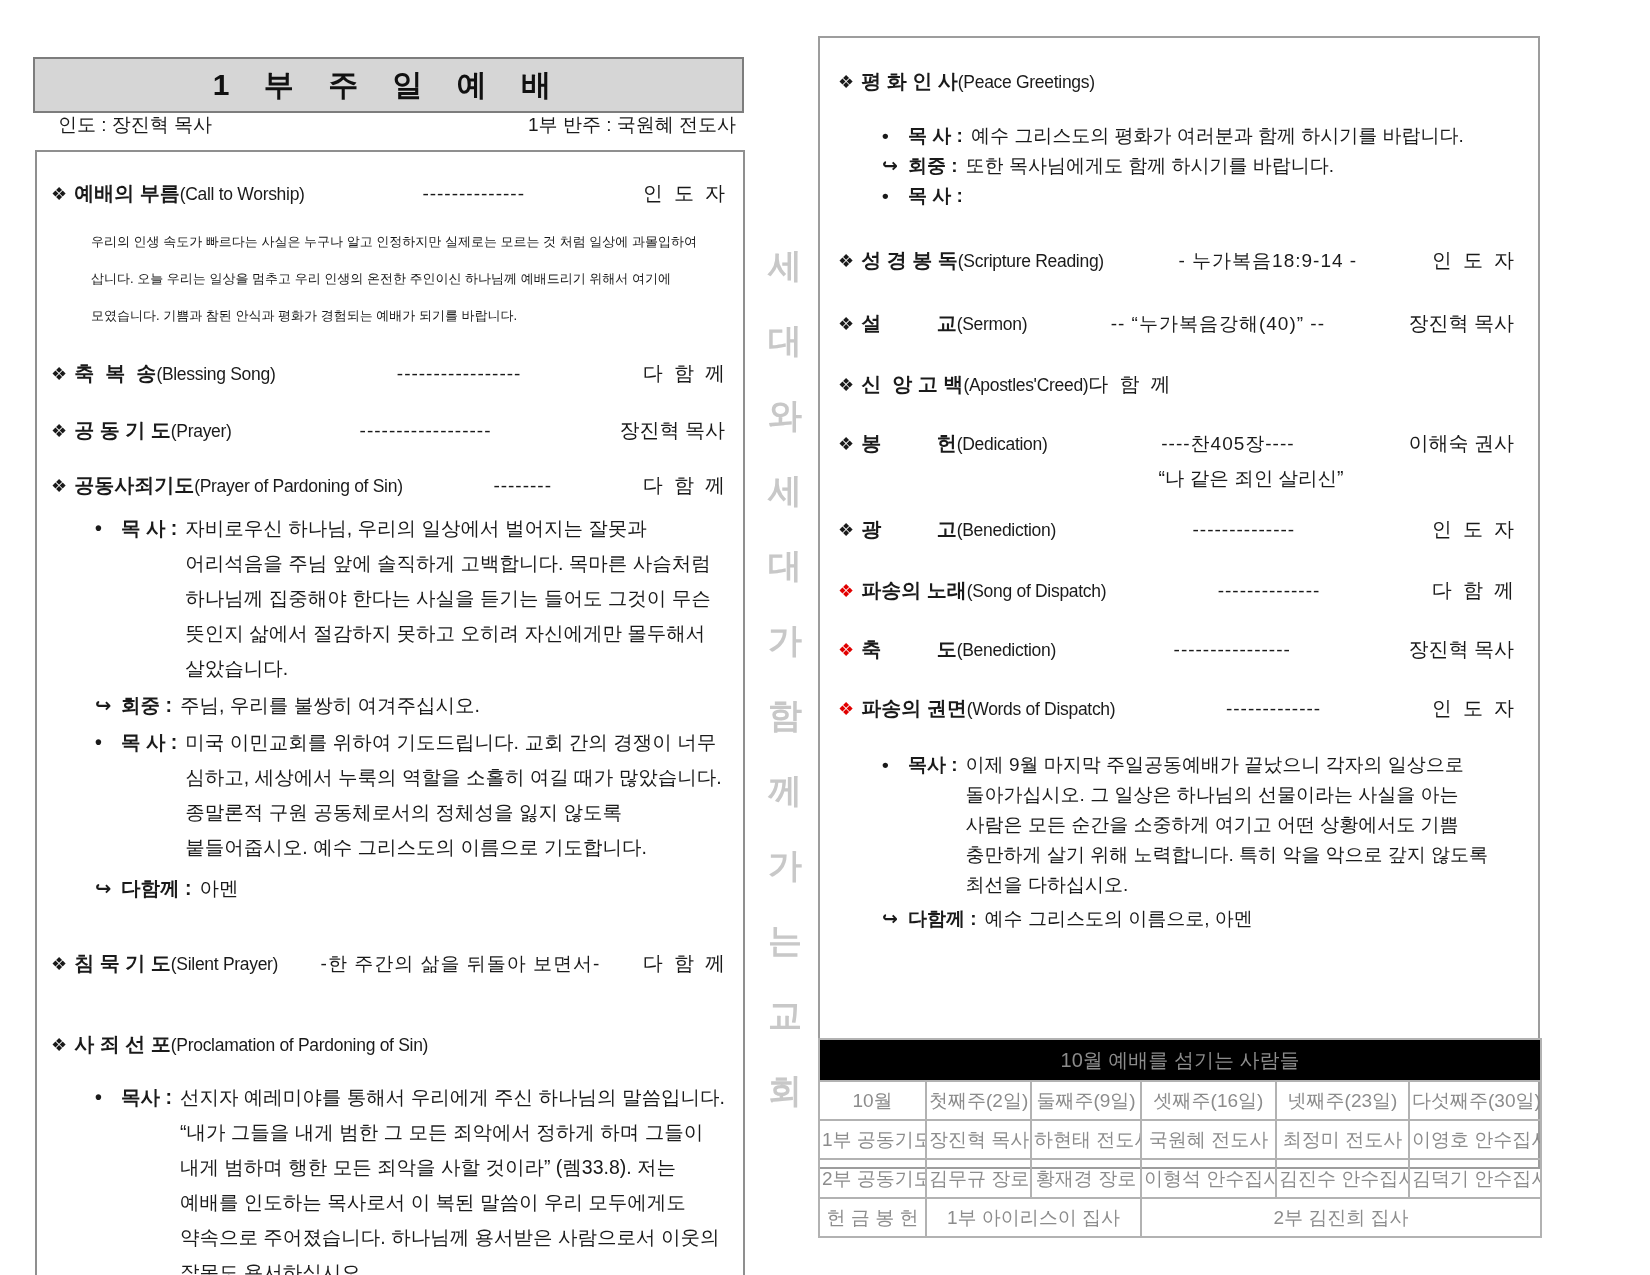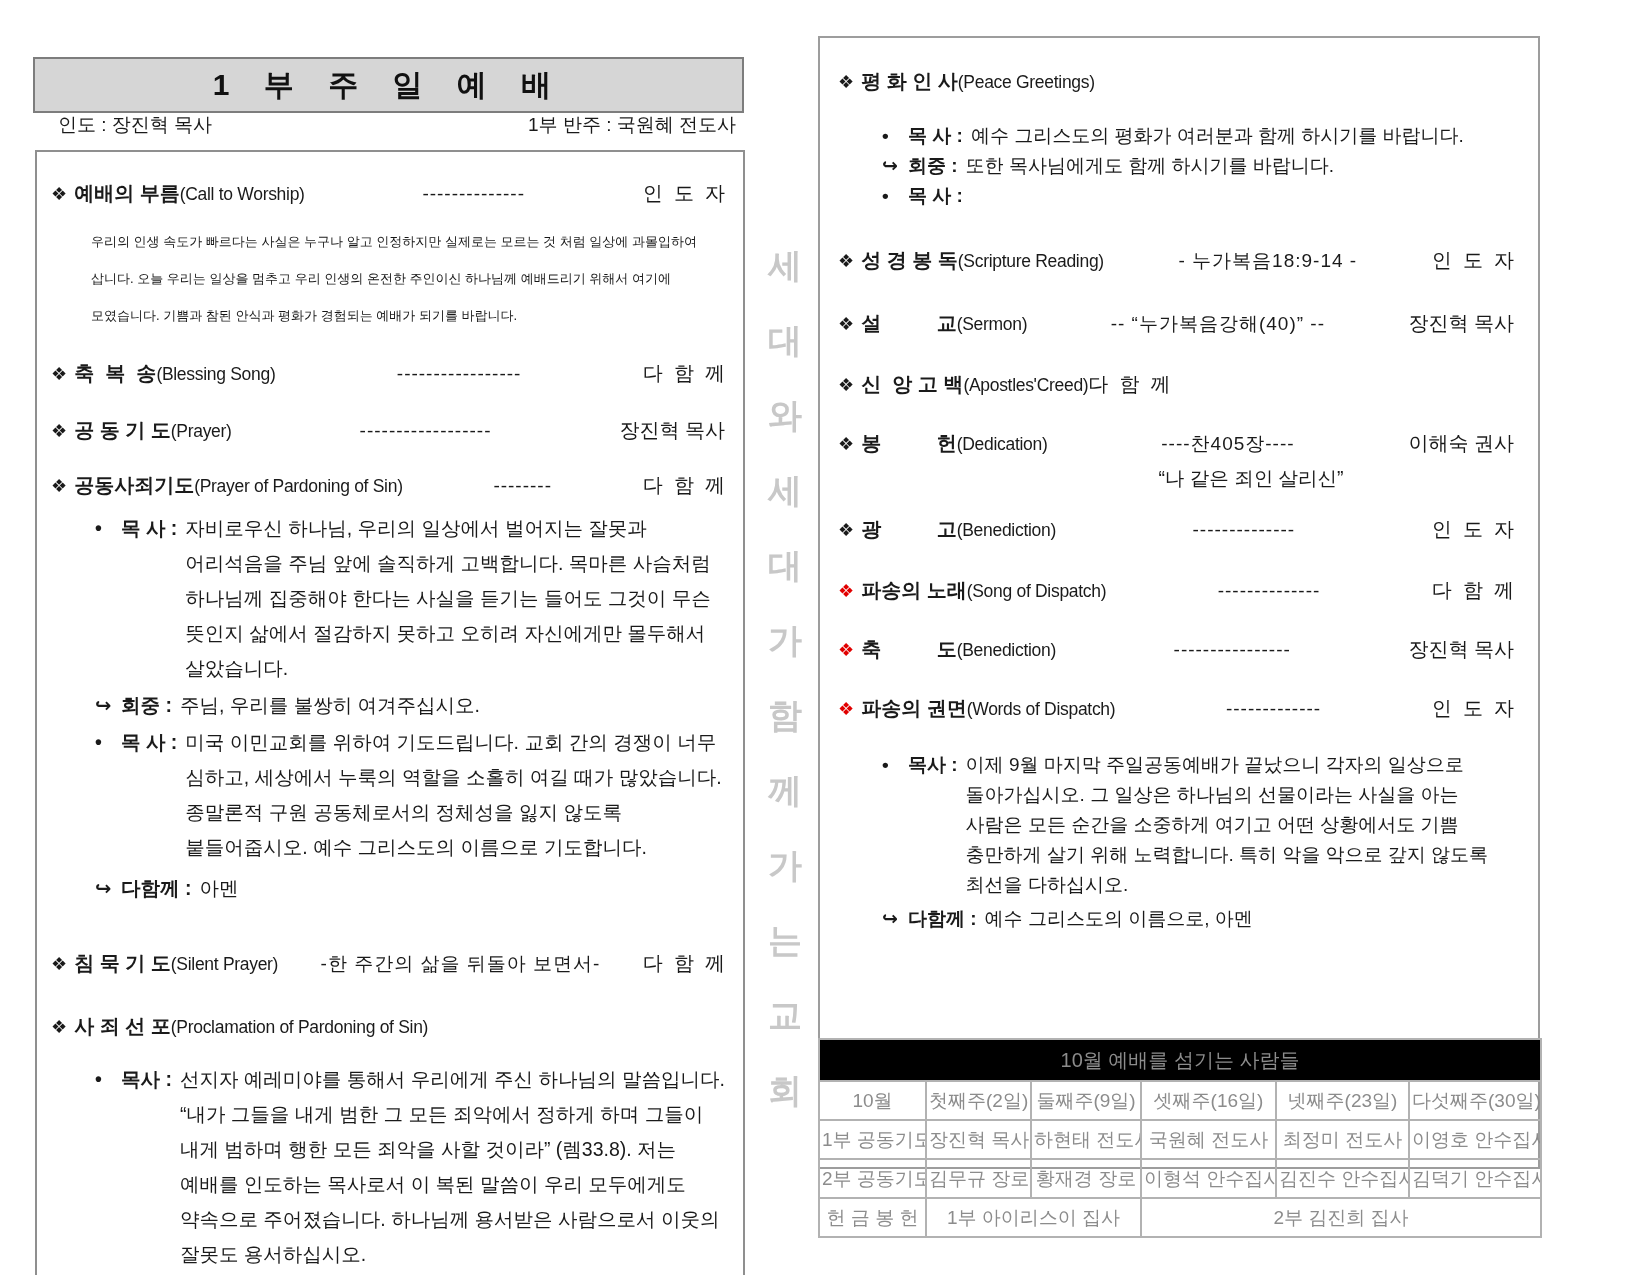--- a/index.html
+++ b/index.html
@@ -136,21 +136,21 @@
     <span class="s">다함께 :</span>
     <span class="t">아멘</span>
   </div>
 
   <div class="row" style="margin-top:44px">
     <span class="lab"><span class="diamond">❖</span><span>침 묵 기 도</span><span class="en">(Silent Prayer)</span></span>
     <span class="mid">-한 주간의 삶을 뒤돌아 보면서-</span>
     <span class="who">다  함  께</span>
   </div>
 
-  <div class="row" style="margin-top:36px">
+  <div class="row" style="margin-top:54px">
     <span class="lab"><span class="diamond">❖</span><span>사 죄 선 포</span><span class="en">(Proclamation of Pardoning of Sin)</span></span>
   </div>
 
   <div class="sub" style="margin-top:22px">
     <span class="m">•</span>
     <span class="s">목사 :</span>
     <span class="t"><span>선지자 예레미야를 통해서 우리에게 주신 하나님의 말씀입니다. “내가 그들을 내게 범한 그 모든 죄악에서 정하게 하며 그들이 내게 범하며 행한 모든 죄악을 사할 것이라” (렘33.8). 저는 예배를 인도하는 목사로서 이 복된 말씀이 우리 모두에게도 약속으로 주어졌습니다. 하나님께 용서받은 사람으로서 이웃의 잘못도 용서하십시오.</span></span>
   </div>
 </div>
 

